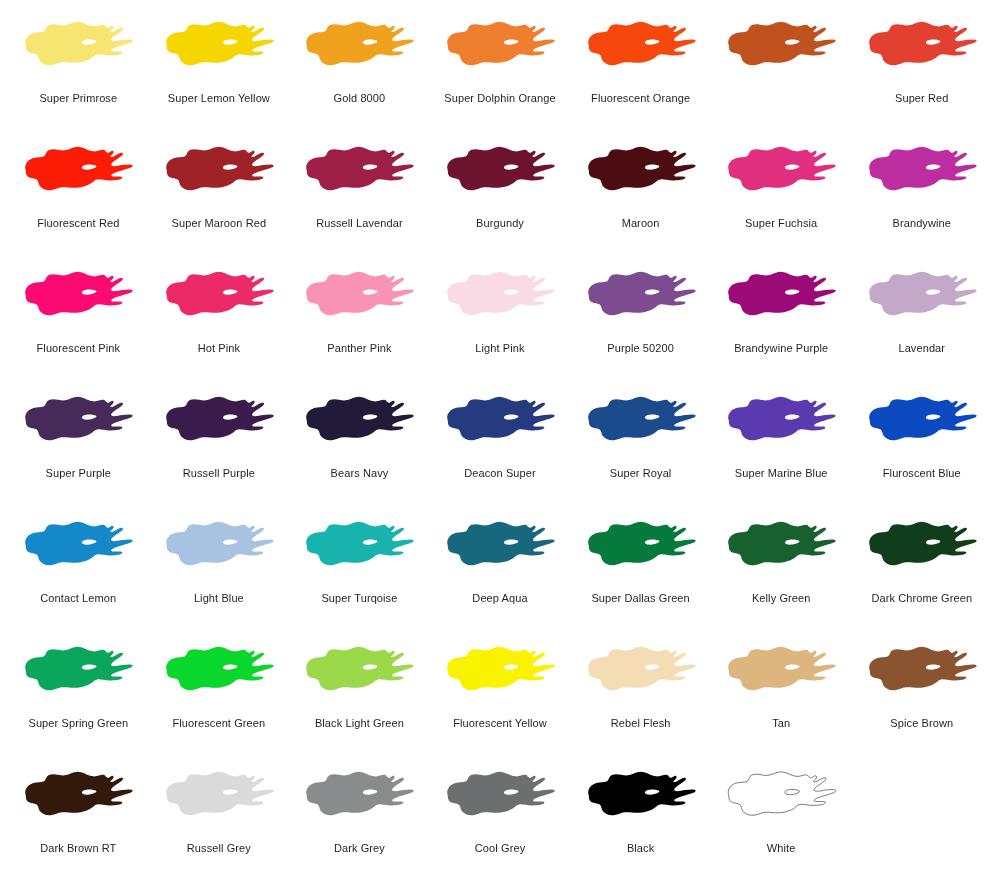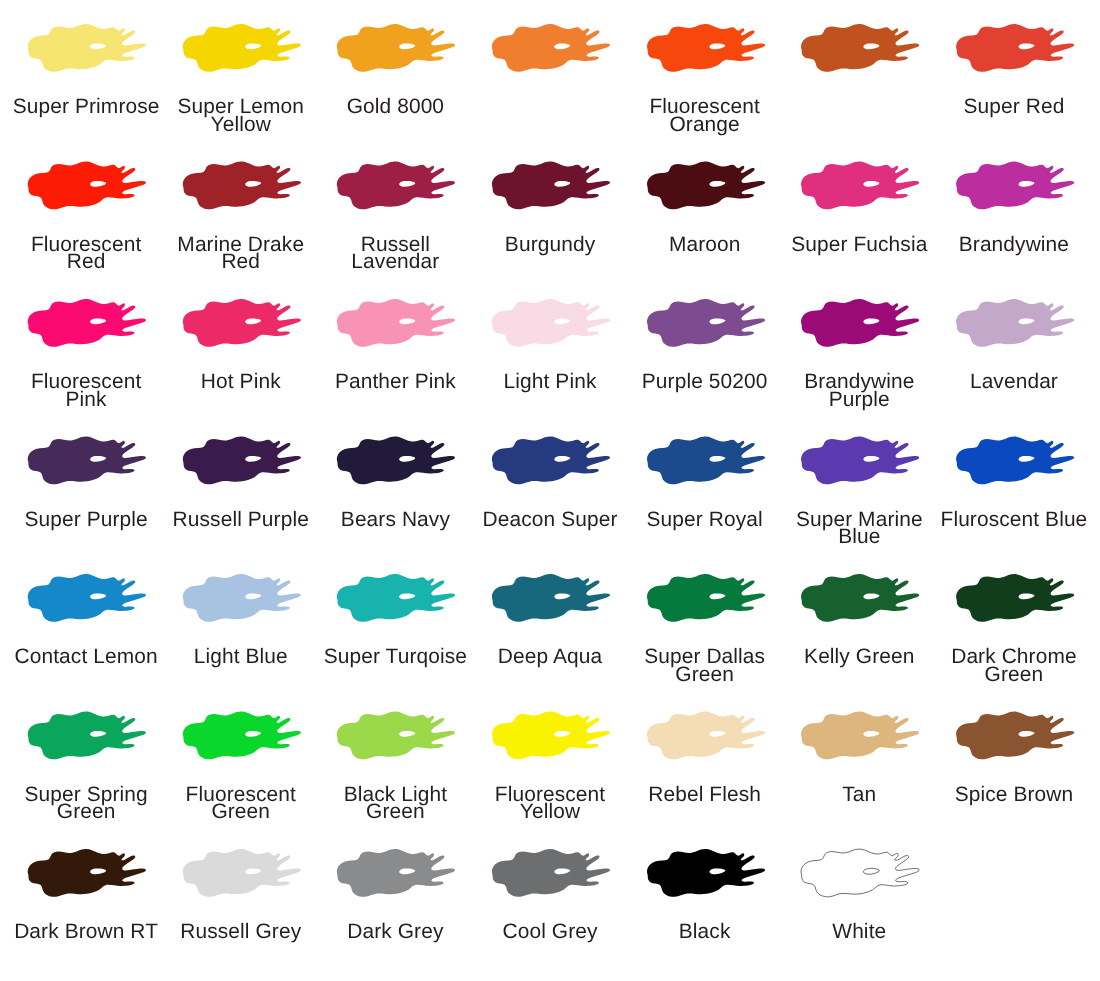--- a/index.html
+++ b/index.html
@@ -38,21 +38,21 @@
   }
   .swatch {
     width: 128px;
     height: 76px;
     display: block;
     margin: 0 auto;
   }
   .swatch svg { display: block; width: 128px; height: 76px; }
   .label {
     margin-top: 4px;
-    font-size: 19px;
+    font-size: 11px;
     line-height: 16px;
     color: #231f20;
     text-align: center;
     letter-spacing: 0.1px;
     max-width: 136px;
     word-wrap: break-word;
   }
 </style>
 </head>
 <body>
@@ -82,20 +82,21 @@
           </svg>
         </div>
         <div class="label">Gold 8000</div>
       </div>
       <div class="cell">
         <div class="swatch">
           <svg viewBox="0 0 260 150" xmlns="http://www.w3.org/2000/svg" preserveAspectRatio="xMidYMid meet">
             <path d="M24,70 C20,60 26,49 38,45 C47,42 55,44 61,41 C66,38 64,31 72,28 C82,24 92,30 103,29 C114,28 120,21 132,22 C144,23 150,30 161,31 C170,32 176,27 182,28 C186,29 186,33 190,34 C193,35 196,31 199,30 C201,29 203,31 202,34 C201,37 197,39 196,41 C195,43 198,43 201,42 C206,40 212,35 217,34 C221,33 223,36 220,39 C216,43 207,48 202,52 C198,55 196,58 198,60 C201,63 212,60 220,59 C228,58 237,57 240,59 C243,61 239,64 232,66 C223,69 211,72 204,75 C199,77 196,79 198,81 C200,83 207,82 214,82 C219,82 222,84 219,86 C215,89 203,90 194,90 C184,90 176,87 169,88 C163,89 161,93 155,97 C148,101 139,104 128,105 C116,106 106,103 97,104 C89,105 84,109 75,110 C65,111 56,107 52,101 C49,96 50,91 46,88 C42,85 34,86 29,83 C24,80 24,74 24,70 Z M166,60 C161,58 154,57 147,58 C140,59 136,63 139,66 C142,69 151,69 158,67 C165,65 170,62 166,60 Z" fill="#ef7e2e" fill-rule="evenodd"></path>
           </svg>
         </div>
+        <div class="label">Super Dolphin Orange</div>
       </div>
       <div class="cell">
         <div class="swatch">
           <svg viewBox="0 0 260 150" xmlns="http://www.w3.org/2000/svg" preserveAspectRatio="xMidYMid meet">
             <path d="M24,70 C20,60 26,49 38,45 C47,42 55,44 61,41 C66,38 64,31 72,28 C82,24 92,30 103,29 C114,28 120,21 132,22 C144,23 150,30 161,31 C170,32 176,27 182,28 C186,29 186,33 190,34 C193,35 196,31 199,30 C201,29 203,31 202,34 C201,37 197,39 196,41 C195,43 198,43 201,42 C206,40 212,35 217,34 C221,33 223,36 220,39 C216,43 207,48 202,52 C198,55 196,58 198,60 C201,63 212,60 220,59 C228,58 237,57 240,59 C243,61 239,64 232,66 C223,69 211,72 204,75 C199,77 196,79 198,81 C200,83 207,82 214,82 C219,82 222,84 219,86 C215,89 203,90 194,90 C184,90 176,87 169,88 C163,89 161,93 155,97 C148,101 139,104 128,105 C116,106 106,103 97,104 C89,105 84,109 75,110 C65,111 56,107 52,101 C49,96 50,91 46,88 C42,85 34,86 29,83 C24,80 24,74 24,70 Z M166,60 C161,58 154,57 147,58 C140,59 136,63 139,66 C142,69 151,69 158,67 C165,65 170,62 166,60 Z" fill="#f6480c" fill-rule="evenodd"></path>
           </svg>
         </div>
         <div class="label">Fluorescent Orange</div>
       </div>
       <div class="cell">
@@ -122,21 +123,21 @@
           </svg>
         </div>
         <div class="label">Fluorescent Red</div>
       </div>
       <div class="cell">
         <div class="swatch">
           <svg viewBox="0 0 260 150" xmlns="http://www.w3.org/2000/svg" preserveAspectRatio="xMidYMid meet">
             <path d="M24,70 C20,60 26,49 38,45 C47,42 55,44 61,41 C66,38 64,31 72,28 C82,24 92,30 103,29 C114,28 120,21 132,22 C144,23 150,30 161,31 C170,32 176,27 182,28 C186,29 186,33 190,34 C193,35 196,31 199,30 C201,29 203,31 202,34 C201,37 197,39 196,41 C195,43 198,43 201,42 C206,40 212,35 217,34 C221,33 223,36 220,39 C216,43 207,48 202,52 C198,55 196,58 198,60 C201,63 212,60 220,59 C228,58 237,57 240,59 C243,61 239,64 232,66 C223,69 211,72 204,75 C199,77 196,79 198,81 C200,83 207,82 214,82 C219,82 222,84 219,86 C215,89 203,90 194,90 C184,90 176,87 169,88 C163,89 161,93 155,97 C148,101 139,104 128,105 C116,106 106,103 97,104 C89,105 84,109 75,110 C65,111 56,107 52,101 C49,96 50,91 46,88 C42,85 34,86 29,83 C24,80 24,74 24,70 Z M166,60 C161,58 154,57 147,58 C140,59 136,63 139,66 C142,69 151,69 158,67 C165,65 170,62 166,60 Z" fill="#a02229" fill-rule="evenodd"></path>
           </svg>
         </div>
-        <div class="label">Marine Drake Red</div>
+        <div class="label">Super Maroon Red</div>
       </div>
       <div class="cell">
         <div class="swatch">
           <svg viewBox="0 0 260 150" xmlns="http://www.w3.org/2000/svg" preserveAspectRatio="xMidYMid meet">
             <path d="M24,70 C20,60 26,49 38,45 C47,42 55,44 61,41 C66,38 64,31 72,28 C82,24 92,30 103,29 C114,28 120,21 132,22 C144,23 150,30 161,31 C170,32 176,27 182,28 C186,29 186,33 190,34 C193,35 196,31 199,30 C201,29 203,31 202,34 C201,37 197,39 196,41 C195,43 198,43 201,42 C206,40 212,35 217,34 C221,33 223,36 220,39 C216,43 207,48 202,52 C198,55 196,58 198,60 C201,63 212,60 220,59 C228,58 237,57 240,59 C243,61 239,64 232,66 C223,69 211,72 204,75 C199,77 196,79 198,81 C200,83 207,82 214,82 C219,82 222,84 219,86 C215,89 203,90 194,90 C184,90 176,87 169,88 C163,89 161,93 155,97 C148,101 139,104 128,105 C116,106 106,103 97,104 C89,105 84,109 75,110 C65,111 56,107 52,101 C49,96 50,91 46,88 C42,85 34,86 29,83 C24,80 24,74 24,70 Z M166,60 C161,58 154,57 147,58 C140,59 136,63 139,66 C142,69 151,69 158,67 C165,65 170,62 166,60 Z" fill="#9e1f46" fill-rule="evenodd"></path>
           </svg>
         </div>
         <div class="label">Russell Lavendar</div>
       </div>
       <div class="cell">

